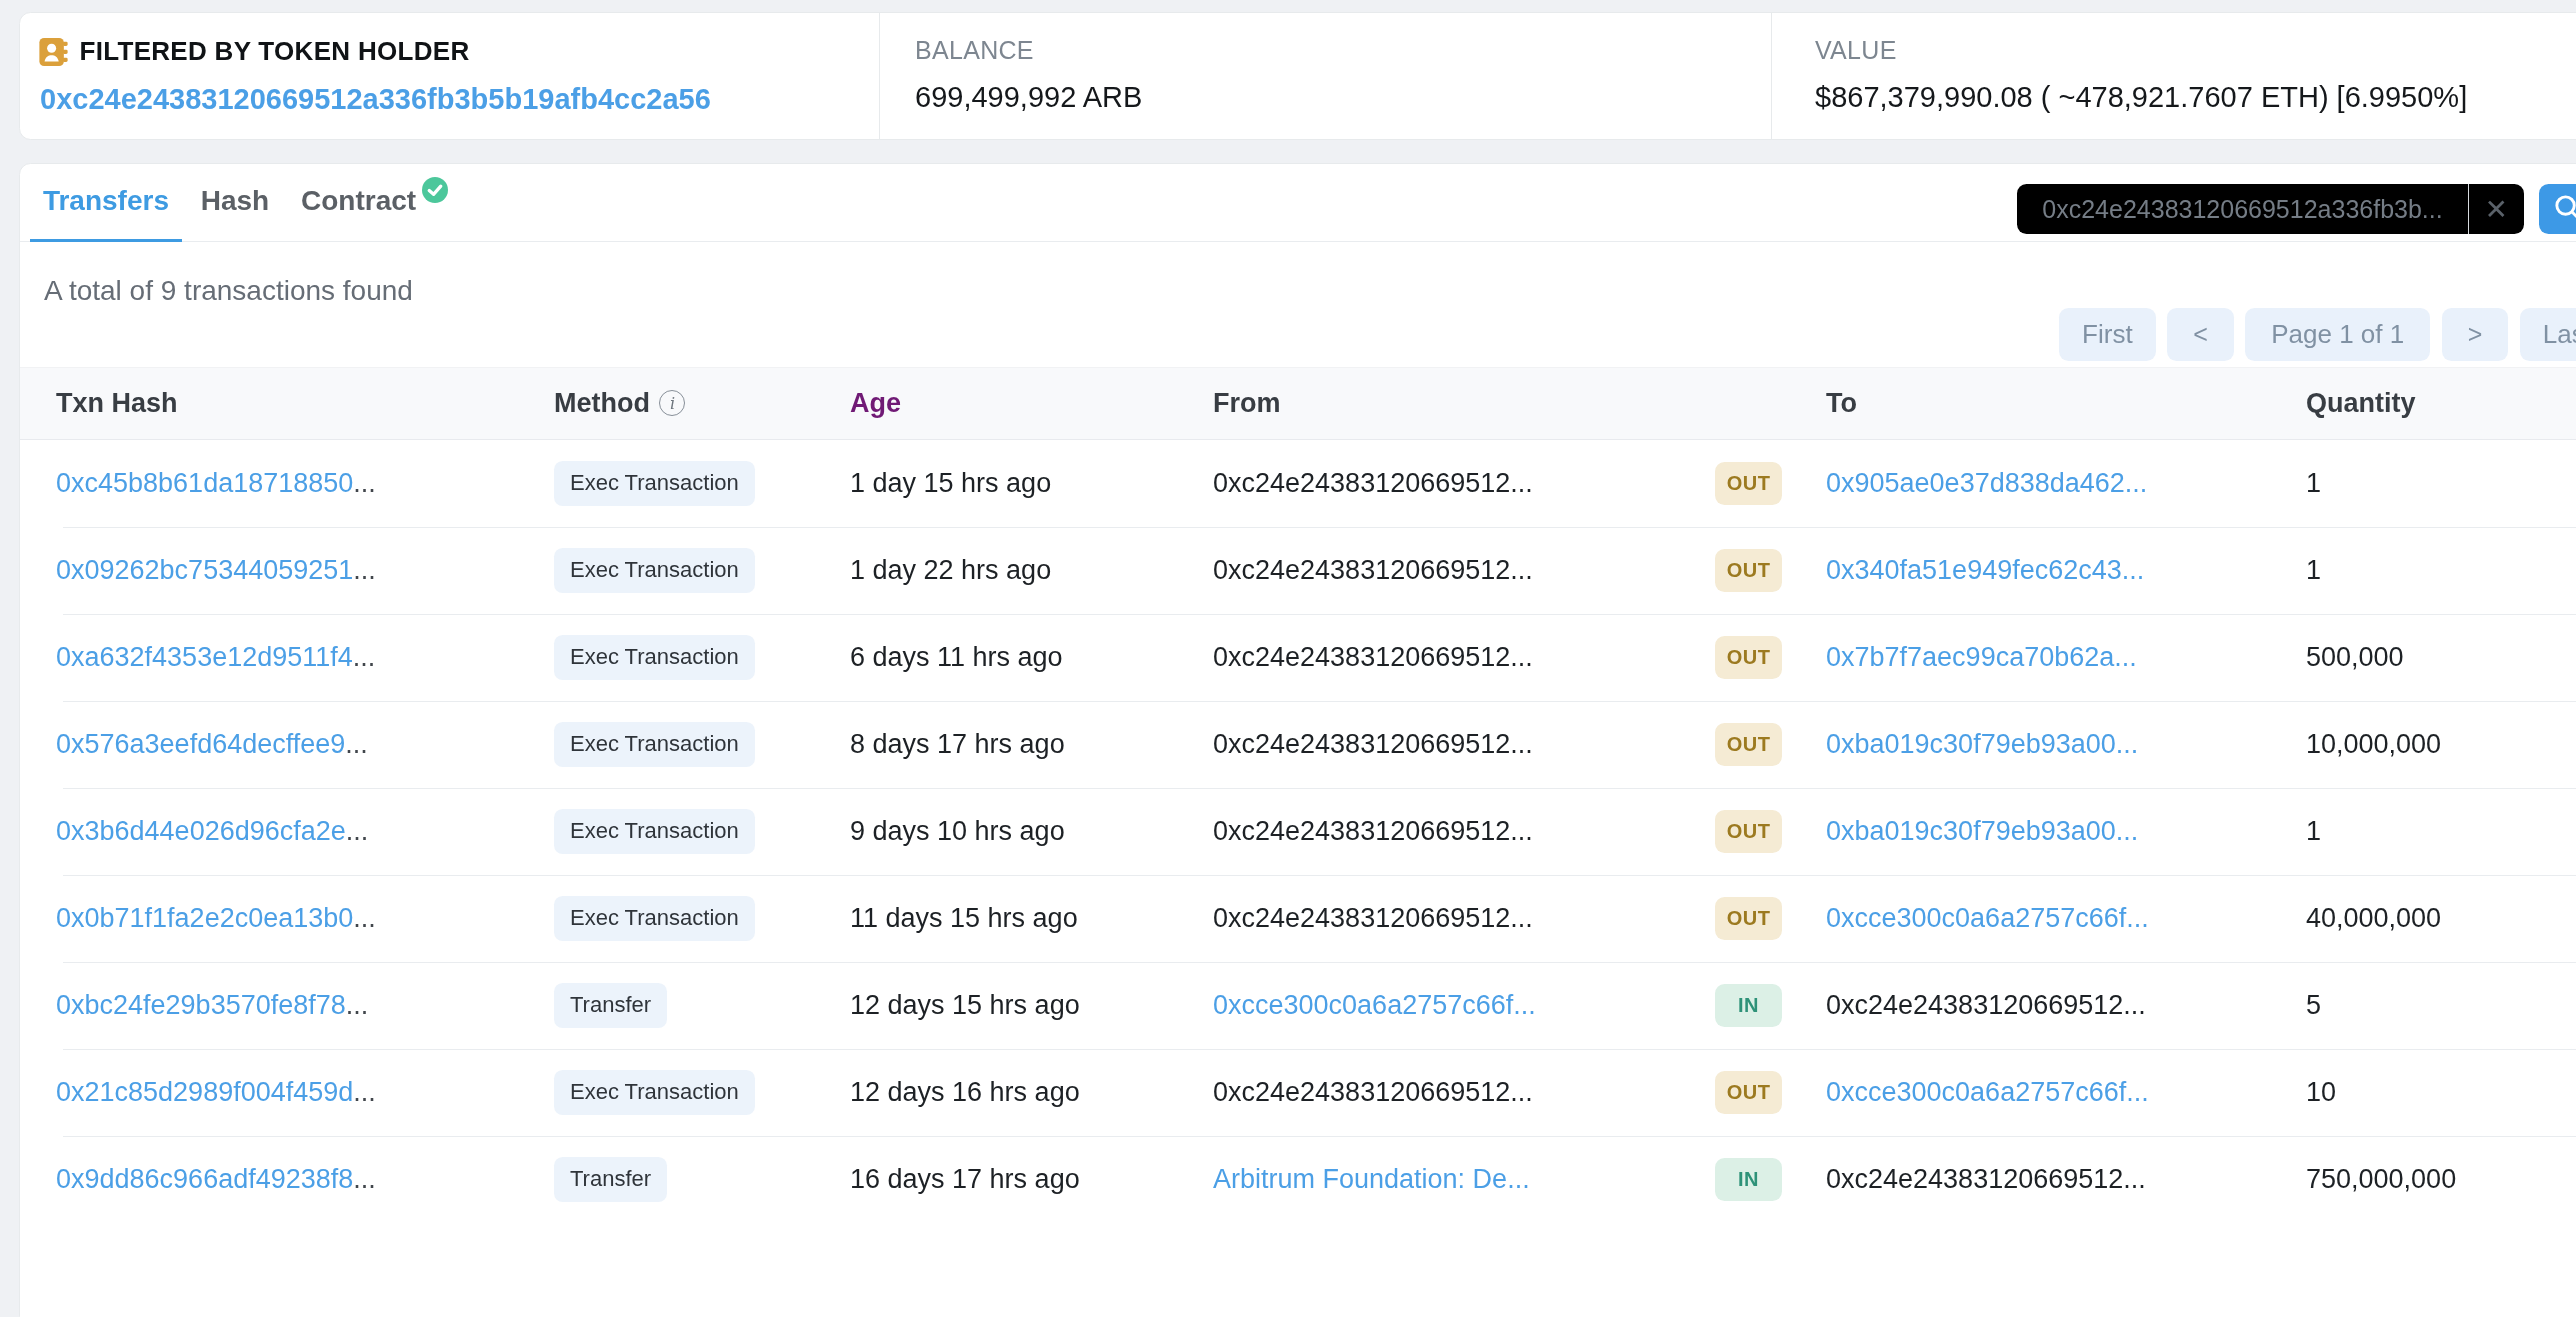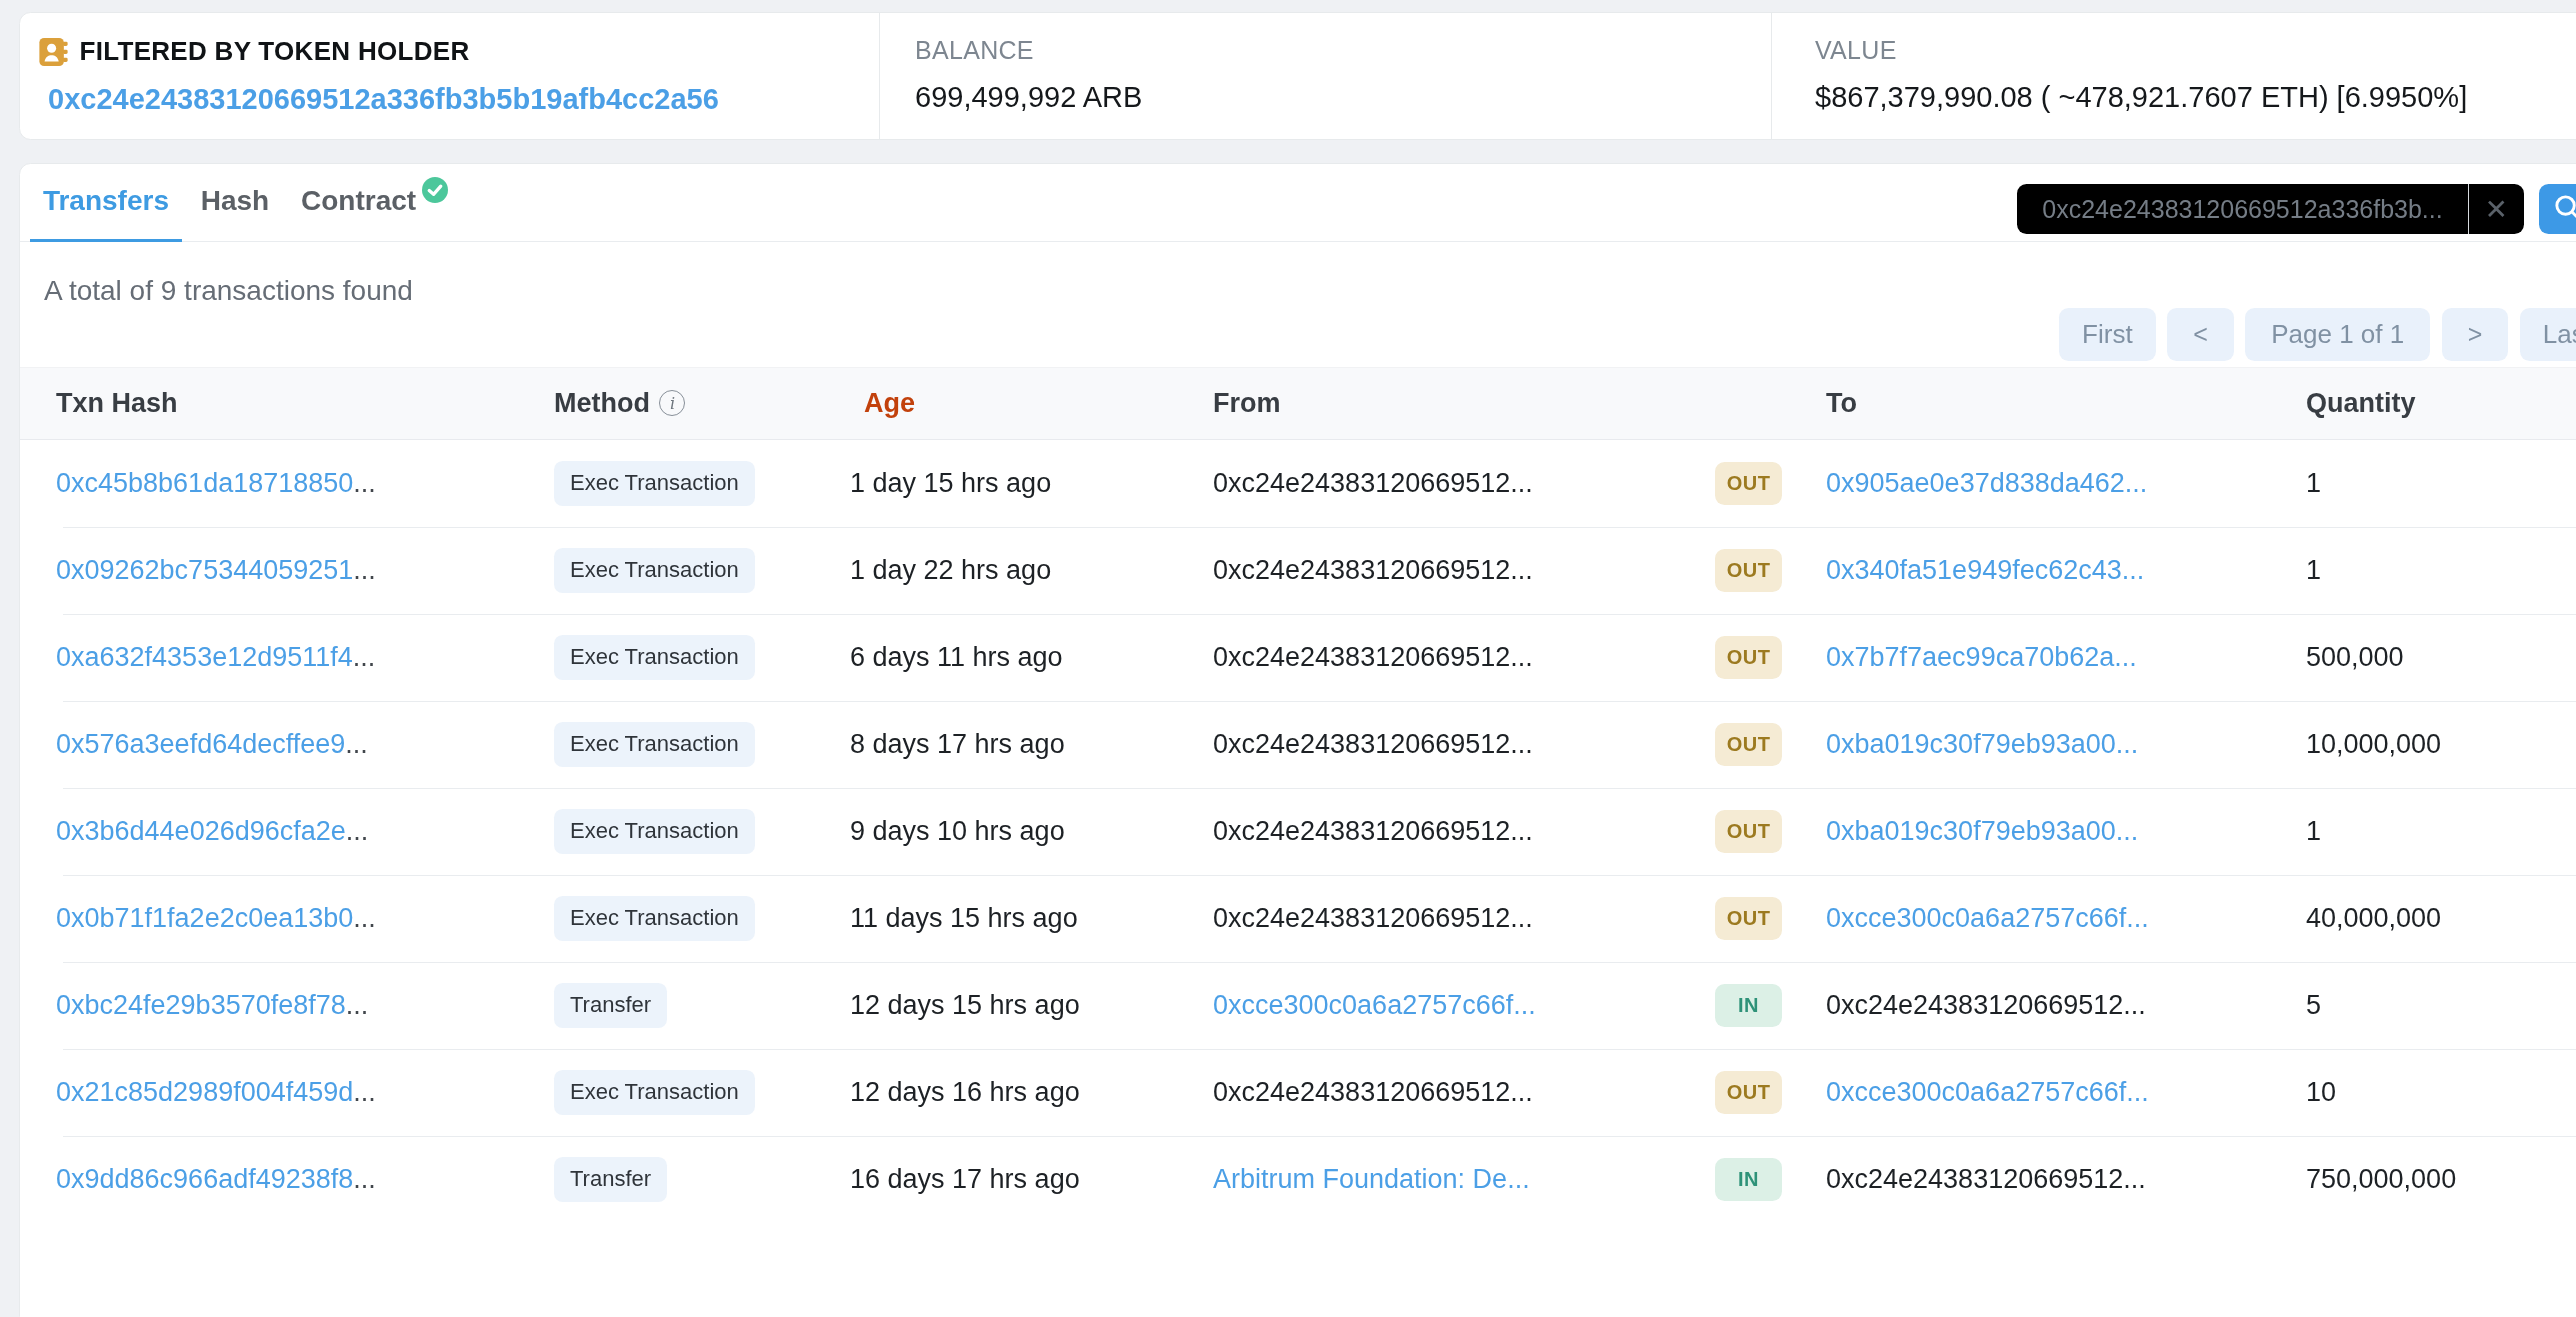--- a/index.html
+++ b/index.html
@@ -17,21 +17,21 @@
   
   .filter-card { height:128px; display:flex; align-items:stretch; }
   .fcol { padding-top:23px; }
   .fcol-holder { width:859px; padding-left:19px; }
   .fcol-balance { width:892px; border-left:1px solid #e7eaec; padding-left:35px; }
   .fcol-value { flex:1; border-left:1px solid #e7eaec; padding-left:43px; }
   .fhead { display:flex; align-items:center; gap:11.5px; }
   .holder-icon { width:29px; height:32px; display:inline-flex; }
   .fhead-label { font-size:26px; font-weight:700; color:#101316; letter-spacing:0.3px; }
   .holder-address {
-    display:inline-block; margin-top:15.3px; margin-left:9px;
+    display:inline-block; margin-top:15.3px; margin-left:1px;
     font-size:29px; font-weight:600; color:#4b9fe6; text-decoration:none; cursor:pointer;
   }
   .flabel { font-size:25px; color:#7d8690; letter-spacing:0.3px; }
   .fvalue { margin-top:16px; font-size:29px; color:#15181b; }
 
   
   .main-card { margin-top:23px; height:1165px; }
 
   .tabbar {
     height:78px; border-bottom:1.9px solid #e9ecef;
@@ -83,21 +83,21 @@
   .thead, .trow {
     display:grid;
     grid-template-columns:498px 296px 363px 502px 111px 480px 1fr;
     align-items:center; padding-left:36px;
   }
   .thead {
     height:73px; background:#f8f9fb;
     border-top:1px solid #f1f2f4; border-bottom:1px solid #e8eaee;
     font-size:27px; font-weight:700; color:#383d43;
   }
-  .th-age { color:#c2410c; cursor:pointer;margin-left:14px; }
+  .th-age { color:#701a75; cursor:pointer; }
   .col-method { display:flex; align-items:center; }
   .info-icon {
     width:26px; height:26px; margin-left:9.5px; border:1.9px solid #878f98; border-radius:50%;
     display:inline-flex; align-items:center; justify-content:center;
     font-family:"DejaVu Serif",serif; font-style:italic; font-weight:400;
     font-size:16px; color:#6d757d; cursor:pointer;
   }
   .trow { height:87px; position:relative; }
   .trow + .trow::before {
     content:""; position:absolute; left:43px; right:0; top:0; height:1px; background:#e9ecef;

